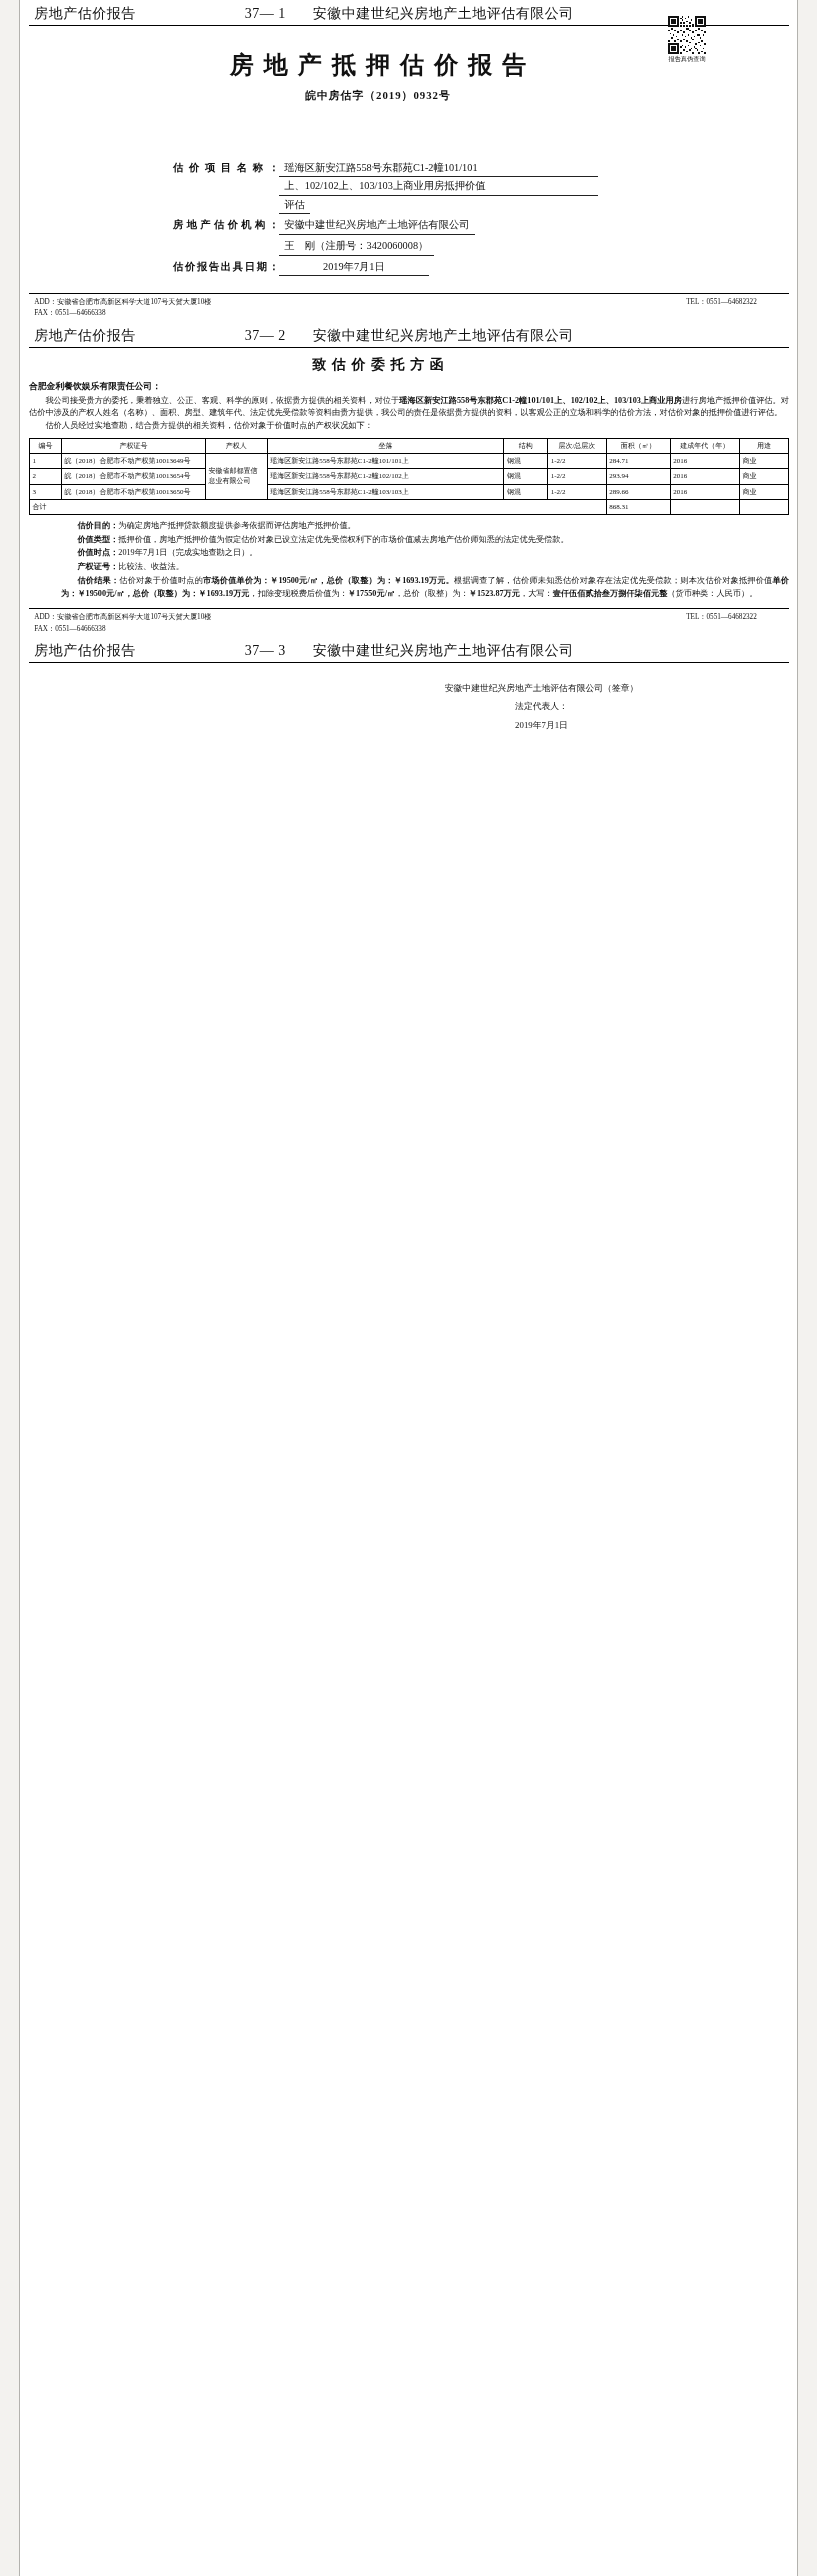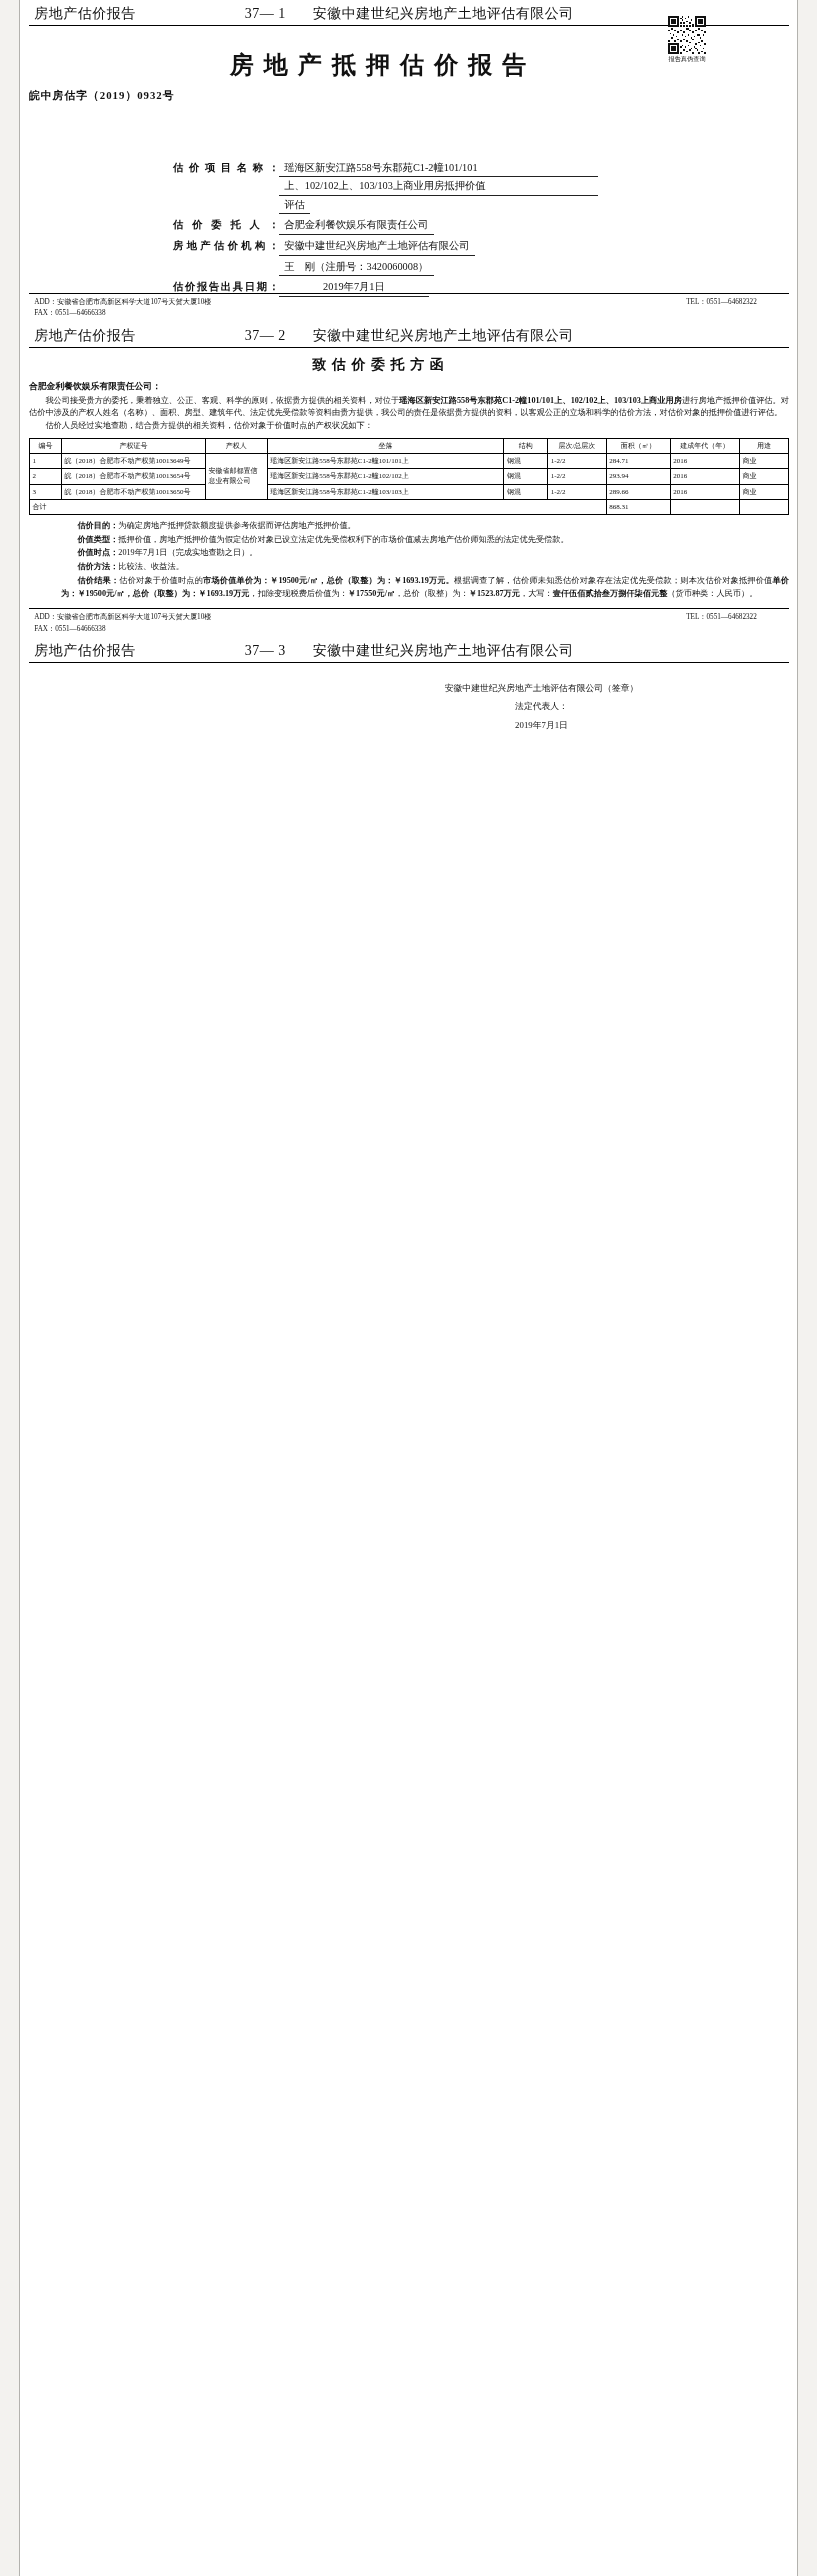--- a/index.html
+++ b/index.html
@@ -31,21 +31,21 @@
   
   .page-1 { height:322px; }
   .qr-block { position:absolute; top:15.5px; right:109px; width:44px; text-align:center; }
   .qr-svg { width:38px; height:38px; display:block; margin:0 auto; }
   .qr-caption { font-size:6.2px; margin-top:1.5px; font-family:"Liberation Sans",sans-serif; }
 
   .cover-title {
     text-align:center; font-size:24px; font-weight:700; letter-spacing:0.42em;
     padding-left:0.42em; margin:23px 62px 0 0; white-space:nowrap;
   }
-  .doc-no { text-align:left; font-size:10.8px; font-weight:700; letter-spacing:1px; margin:7.7px 62px 0 0; }
+  .doc-no { text-align:center; font-size:10.8px; font-weight:700; letter-spacing:1px; margin:7.7px 62px 0 0; }
 
   .fields { margin:56px 0 0 144px; font-size:10.3px; }
   .field-row { display:flex; line-height:17px; margin-bottom:2.1px; }
   .field-label {
     flex:0 0 106px; font-weight:700; font-family:"Liberation Sans",sans-serif;
     text-align:justify; text-align-last:justify;
   }
   .field-value { flex:1; max-width:319px; }
   .vline { border-bottom:0.8px solid #222; padding:0 5.2px 0.5px 5.2px; }
   .vline.full { display:block; }
@@ -191,26 +191,20 @@
     <div class="fields">
       <div class="field-row">
         <span class="field-label">估价项目名称：</span>
         <span class="field-value">
           <span class="vline full">瑶海区新安江路558号东郡苑C1-2幢101/101</span>
           <span class="vline full">上、102/102上、103/103上商业用房抵押价值</span>
           <span class="vline fit">评估</span>
         </span>
       </div>
       <div class="field-row">
-        <span class="field-label">估价委托人：</span>
-        <span class="field-value">
-          <span class="vline fit">合肥金利餐饮娱乐有限责任公司</span>
-        </span>
-      </div>
-      <div class="field-row">
         <span class="field-label">房地产估价机构：</span>
         <span class="field-value">
           <span class="vline fit">安徽中建世纪兴房地产土地评估有限公司</span>
         </span>
       </div>
       <div class="field-row">
         <span class="field-label"></span>
         <span class="field-value">
           <span class="vline fit">王　刚（注册号：3420060008）</span>
         </span>
@@ -308,21 +302,21 @@
           <td></td>
           <td></td>
         </tr>
       </tbody>
     </table>
 
     <div class="conclusions">
       <p class="conc"><span class="lead">估价目的：</span><span>为确定房地产抵押贷款额度提供参考依据而评估房地产抵押价值。</span></p>
       <p class="conc"><span class="lead">价值类型：</span><span>抵押价值，房地产抵押价值为假定估价对象已设立法定优先受偿权利下的市场价值减去房地产估价师知悉的法定优先受偿款。</span></p>
       <p class="conc"><span class="lead">价值时点：</span><span>2019年7月1日（完成实地查勘之日）。</span></p>
-      <p class="conc"><span class="lead">估价方法：</span><span>比较法、收益法。</span></p>
+      <p class="conc"><span class="lead">产权证号：</span><span>比较法、收益法。</span></p>
       <p class="conc"><span class="lead">估价结果：</span><span>估价对象于价值时点的</span><b>市场价值单价为：￥19500元/㎡，总价（取整）为：￥1693.19万元。</b><span>根据调查了解，估价师未知悉估价对象存在法定优先受偿款；则本次估价对象抵押价值</span><b>单价为：￥19500元/㎡，总价（取整）为：￥1693.19万元</b><span>，扣除变现税费后价值为：</span><b>￥17550元/㎡</b><span>，总价（取整）为：</span><b>￥1523.87万元</b><span>，大写：</span><b>壹仟伍佰贰拾叁万捌仟柒佰元整</b><span>（货币种类：人民币）。</span></p>
     </div>
 
     <footer class="page-footer">
       <div class="pf-row1">
         <span>ADD：安徽省合肥市高新区科学大道107号天贺大厦10楼</span>
         <span>TEL：0551—64682322</span>
       </div>
       <div class="pf-fax">FAX：0551—64666338</div>
     </footer>

